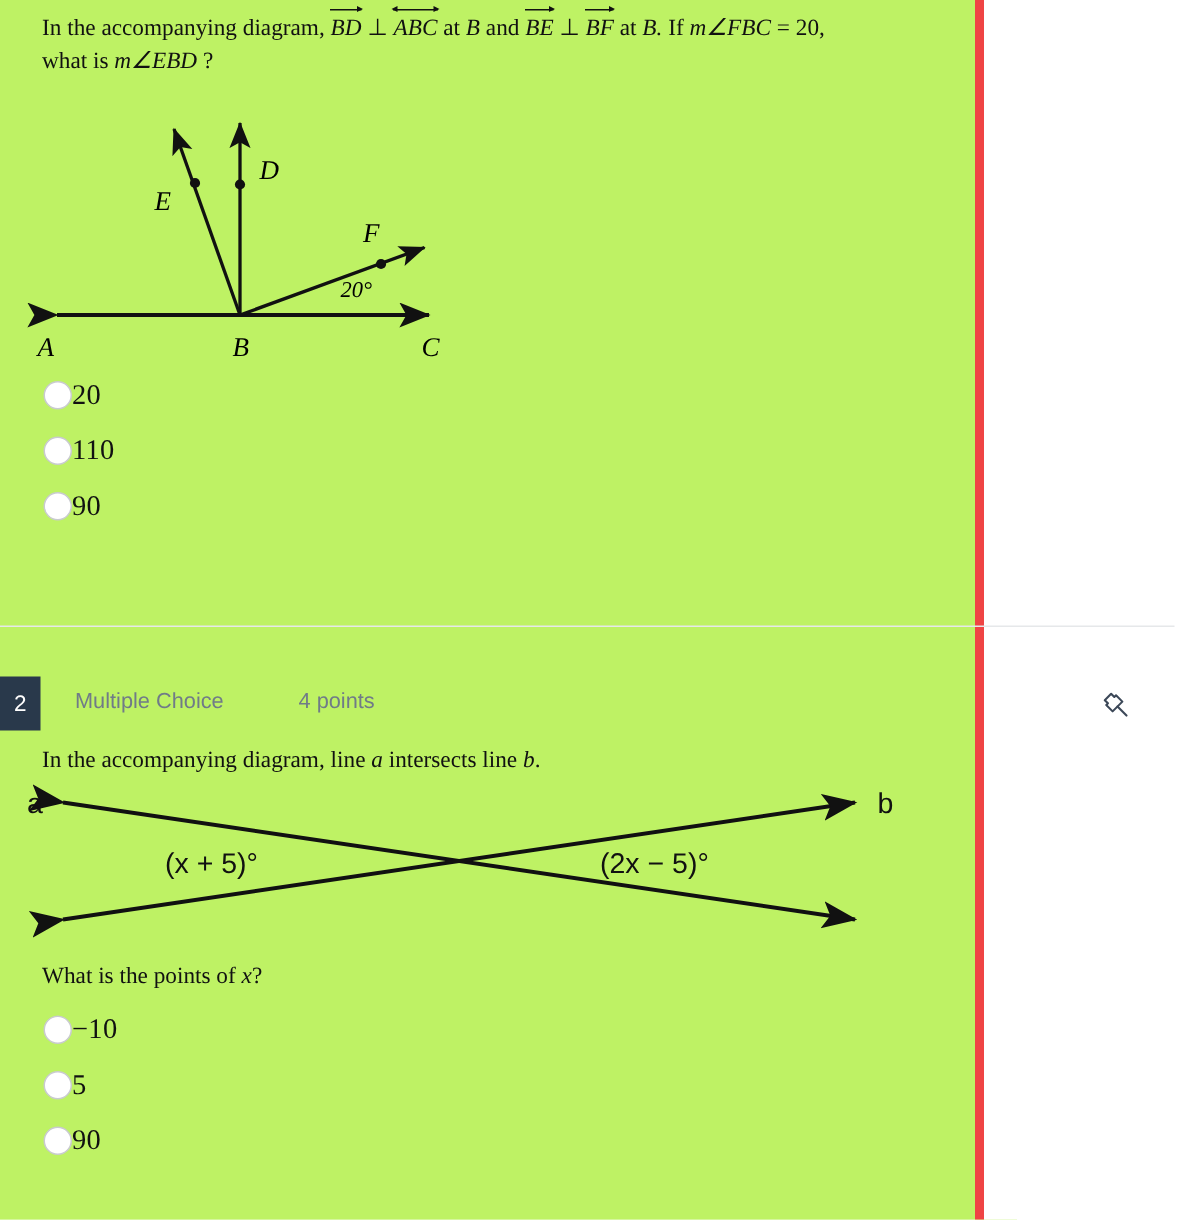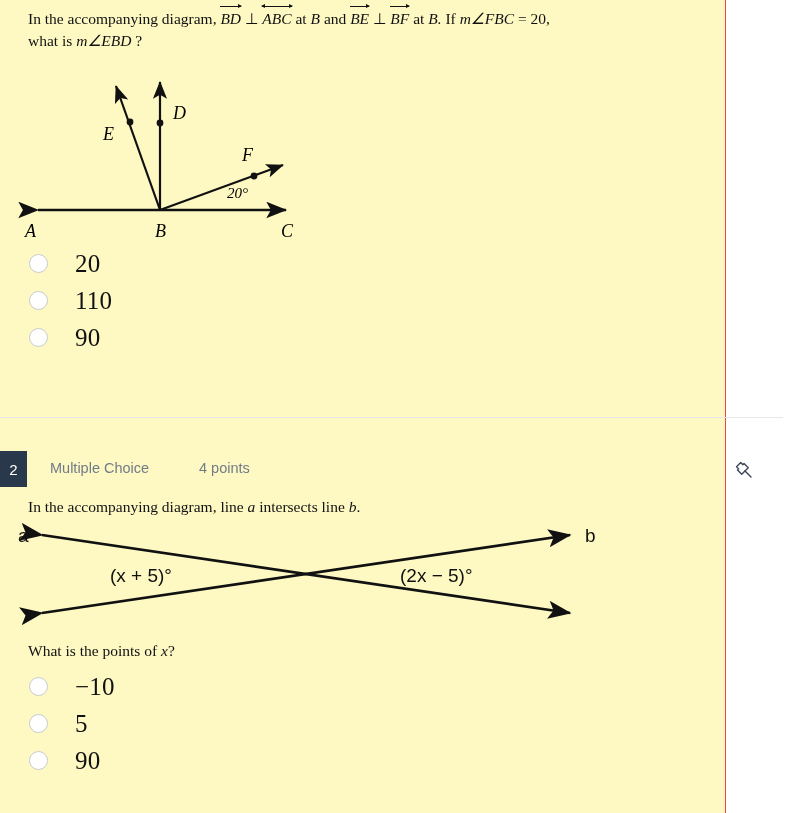--- a/index.html
+++ b/index.html
@@ -12,25 +12,25 @@
     width: 790px;
     height: 813px;
     position: relative;
     font-family: "Liberation Serif", serif;
     color: #1a1a1a;
     overflow: hidden;
   }
   .page {
     position: absolute;
     left: 0; top: 0;
-    width: 726px;
+    width: 656px;
     height: 813px;
-    border-right: 1px solid #ef4444;
+    border-right: 6px solid #ef4444;
     box-sizing: border-box;
-    background: #fef9c3;
+    background: #bef264;
   }
 
   
   .stem {
     font-family: "Liberation Serif", serif;
     font-size: 15.5px;
     line-height: 1.45;
     color: #111111;
     text-align: justify;
   }
@@ -94,23 +94,22 @@
   .radio {
     width: 19px; height: 19px;
     border: 1.4px solid #c9cbcf;
     border-radius: 50%;
     background: #ffffff;
     margin-left: 29px;
     flex: 0 0 auto;
     box-sizing: border-box;
   }
   .choice-label {
-    margin-left: 27px;
     font-family: "Liberation Serif", serif;
-    font-size: 25px;
+    font-size: 19px;
     color: #111;
     letter-spacing: 0.2px;
   }
 
   #q1-choices { top: 245px; }
 
   
   #q-divider {
     position: absolute;
     left: 0; top: 417px;

